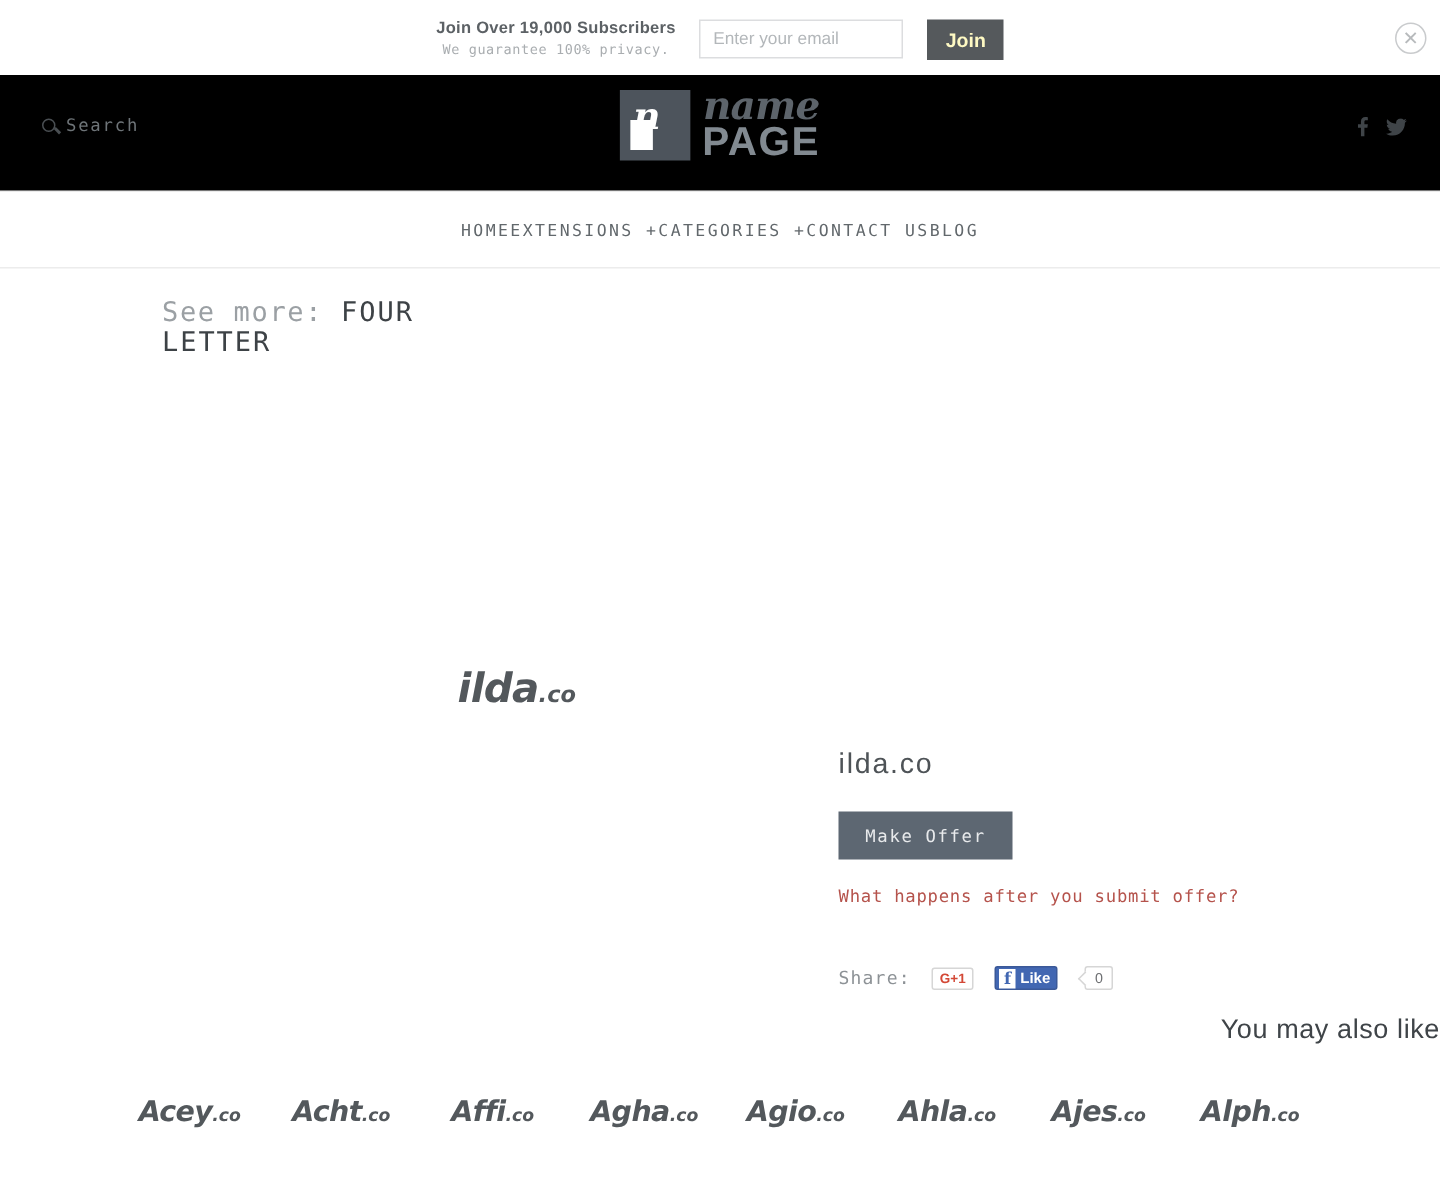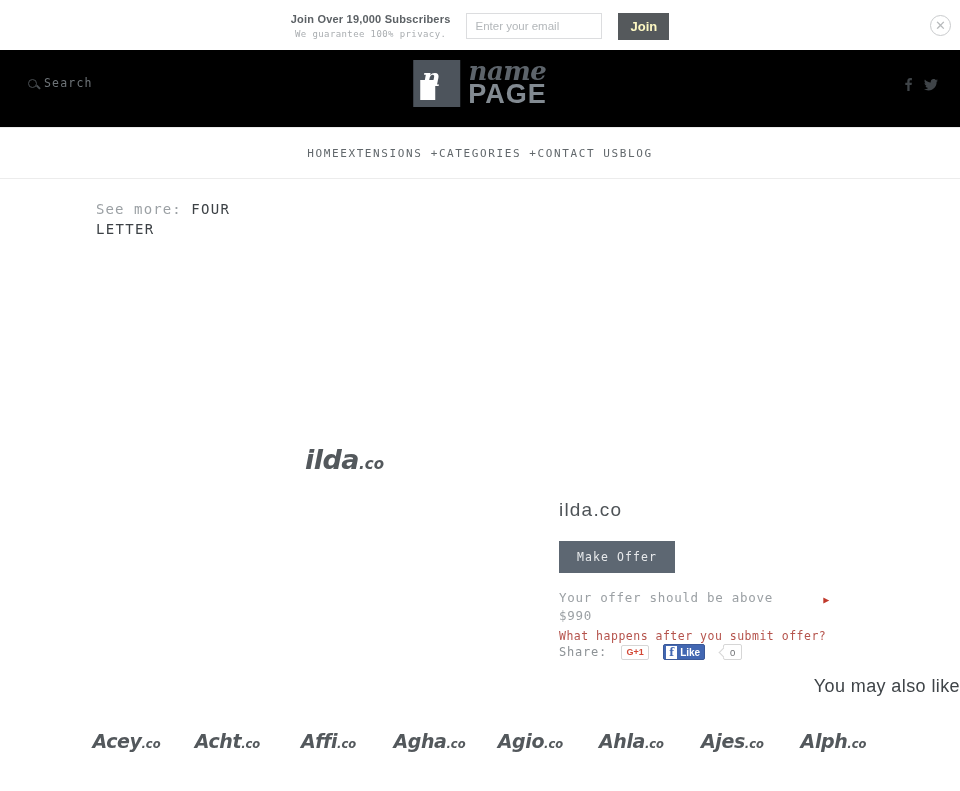--- a/index.html
+++ b/index.html
@@ -217,24 +217,24 @@
     font-family: "DejaVu Sans Mono", monospace;
     cursor: pointer;
     white-space: nowrap;
   }
 
   
   .content { position: relative; width: 960px; }
 
   .seemore {
     position: absolute;
-    left: 96px;
+    left: 108px;
     top: 20px;
     width: 170px;
-    font-size: 14px;
+    font-size: 18px;
     letter-spacing: 1.1px;
     line-height: 20px;
     font-family: "DejaVu Sans Mono", monospace;
   }
   .seemore-label { color: #9ba0a4; }
   .seemore-link {
     color: #3d4246;
     cursor: pointer;
     letter-spacing: 1.3px;
   }
@@ -494,24 +494,20 @@
     <span class="seemore-link">FOUR LETTER</span>
   </div>
 
   <div class="product-logo">
     <span>ilda</span><span class="tld">.co</span>
   </div>
 
   <div class="detail">
     <h1 class="detail-title">ilda.co</h1>
     <button class="make-offer-btn">Make Offer</button>
-    <div class="offer-note">
-      <span>Your offer should be above $990</span>
-      <span class="offer-arrow">▶</span>
-    </div>
     <div class="offer-help">What happens after you submit offer?</div>
   </div>
 
   <div class="share-row">
     <span class="share-label">Share:</span>
     <span class="gplus-btn">G+1</span>
     <span class="fb-like">
       <span class="fb-f">f</span>
       <span class="fb-like-text">Like</span>
     </span>

